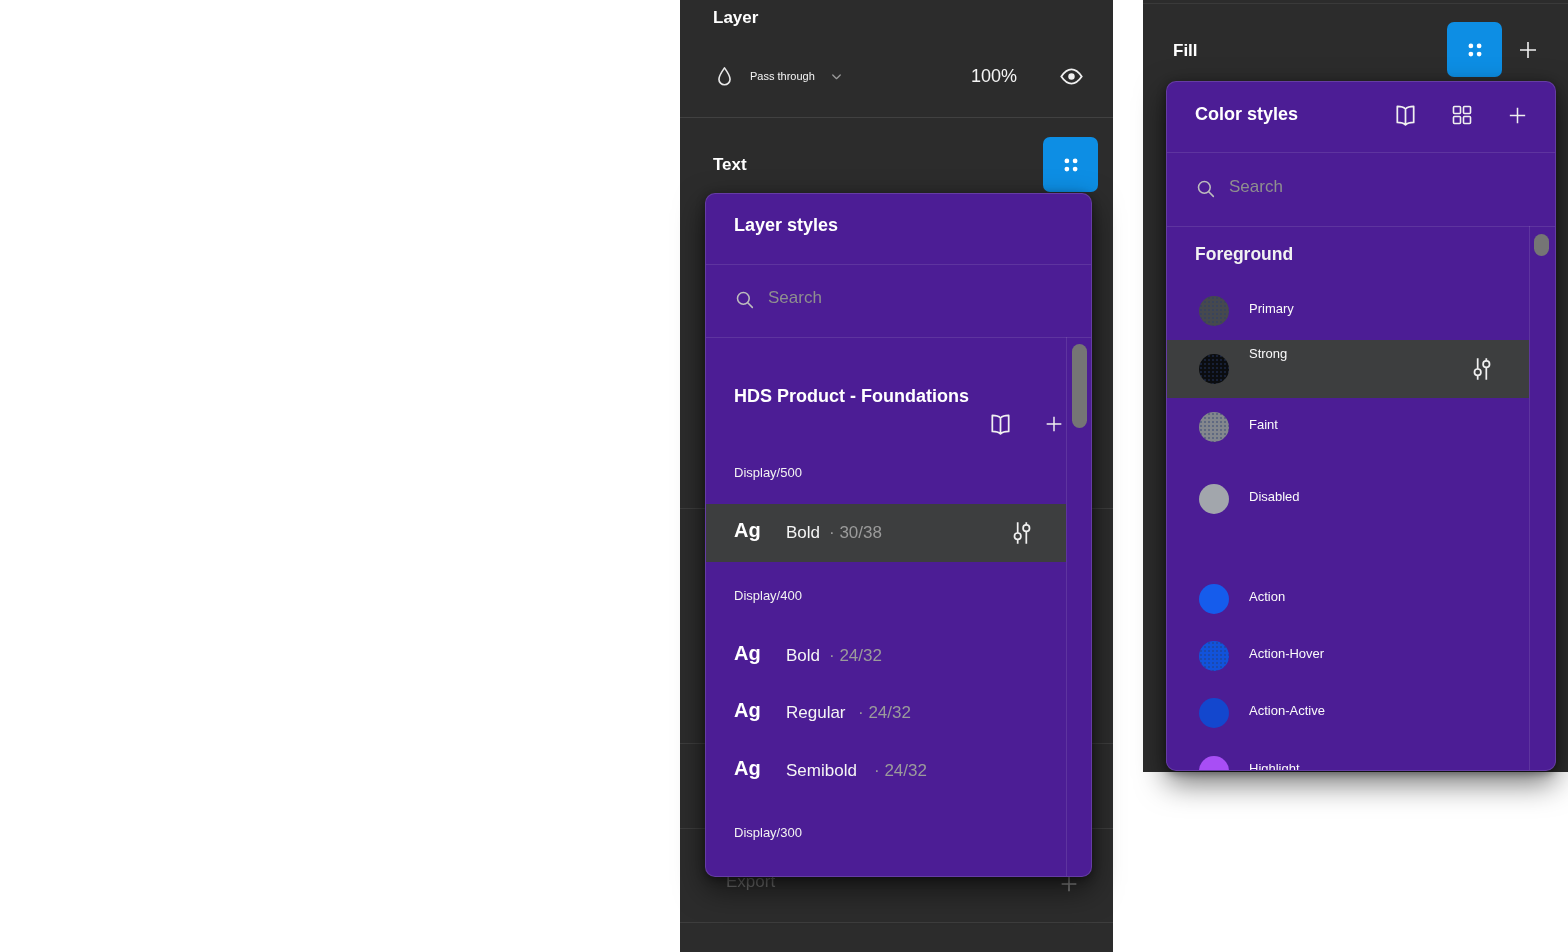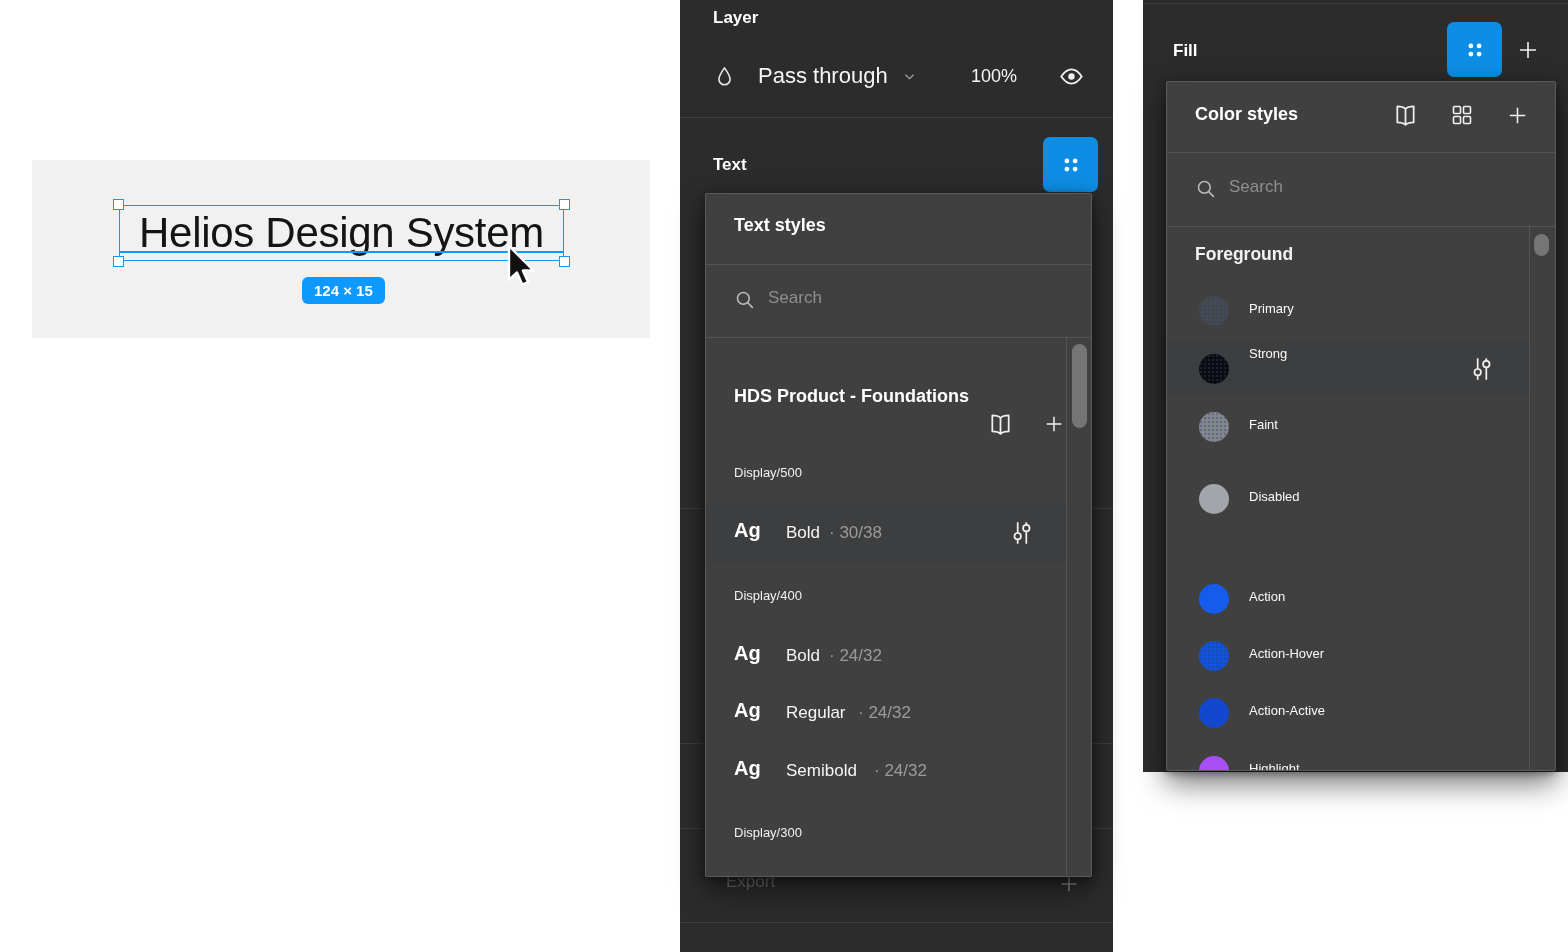--- a/index.html
+++ b/index.html
@@ -31,22 +31,22 @@
     background:#0d99ff; color:#fff; font-size:15px; font-weight:bold;
     border-radius:6px; display:flex; align-items:center; white-space:nowrap;
   }
   #cursor { position:absolute; left:473px; top:84px; }
   
   .panel { position:absolute; background:#2c2c2c; color:#ffffff; }
   .divider { position:absolute; left:0; right:0; height:1px; background:rgba(255,255,255,0.10); }
   .vline { position:absolute; width:1px; background:rgba(255,255,255,0.10); }
   .panel-title { position:absolute; font-size:17px; font-weight:bold; color:#ffffff; }
   .popup {
-    position:absolute; background:#404040; border:1px solid rgba(255,255,255,0.14);
-    border-radius:2px; box-shadow:0 12px 30px rgba(0,0,0,0.55), 0 2px 8px rgba(0,0,0,0.4);
+    position:absolute; background:#4c1d95; border:1px solid rgba(255,255,255,0.14);
+    border-radius:10px; box-shadow:0 12px 30px rgba(0,0,0,0.55), 0 2px 8px rgba(0,0,0,0.4);
     overflow:hidden; z-index:5;
   }
   .popup-title { position:absolute; left:28px; font-size:18px; font-weight:bold; color:#fff; }
   .icon-btn { position:absolute; display:flex; align-items:center; justify-content:center; cursor:default; }
   .search-row { position:absolute; left:0; right:0; }
   .sec-label { position:absolute; left:28px; font-size:13px; color:#f2f2f2; }
   .grp-header { position:absolute; left:28px; font-size:18px; font-weight:bold; color:#fff; }
   .row-hl { position:absolute; background:#3d3e3f; }
   .style-name { font-size:17px; color:#f5f5f5; }
   .style-meta { font-size:17px; color:#9b9b9b; }
@@ -68,44 +68,30 @@
   }
   input.search-input::placeholder { color:#8f8f8f; }
   #export-label { position:absolute; left:33px; font-size:17px; color:#6f6f6f; z-index:1; }
   #export-plus { position:absolute; z-index:1; }
 </style>
 </head>
 <body>
 
 <div id="app">
 
-  <div id="canvas">
-    <div id="sel-box">
-      <div id="sel-text">Helios Design System</div>
-      <div id="sel-baseline"></div>
-      <div class="handle h-tl"></div>
-      <div class="handle h-tr"></div>
-      <div class="handle h-bl"></div>
-      <div class="handle h-br"></div>
-    </div>
-    <div id="dim-badge">124 × 15</div>
-    <svg id="cursor" width="34" height="46" viewBox="0 0 34 46">
-      <path d="M4 2 L4 36 L12 28.5 L17.2 40.5 L23 38 L17.8 26.5 L28.5 26.5 Z" fill="#111" stroke="#fff" stroke-width="2.4" stroke-linejoin="round"></path>
-    </svg>
-  </div>
 
   <div class="panel" id="mid-panel" style="left:680px; top:0; width:433px; height:952px;">
 
     <div class="panel-title" style="left:33px; top:8px;">Layer</div>
 
     <div style="position:absolute; left:33px; top:62px; height:28px; display:flex; align-items:center; gap:14px;">
       <svg width="23" height="23" viewBox="0 0 24 24">
         <path d="M12 3 C9 7.2 6.2 11.4 6.2 14.8 a5.8 5.8 0 0 0 11.6 0 C17.8 11.4 15 7.2 12 3 Z" fill="none" stroke="#e8e8e8" stroke-width="1.7" stroke-linejoin="round"></path>
       </svg>
-      <span style="font-size:22px; color:#f5f5f5; margin-left:8px;">Pass through</span>
+      <span style="font-size:11px; color:#f5f5f5; ">Pass through</span>
       <svg width="15" height="15" viewBox="0 0 24 24">
         <path d="M6 9.5 l6 6 6-6" fill="none" stroke="#9b9b9b" stroke-width="2" stroke-linecap="round" stroke-linejoin="round"></path>
       </svg>
     </div>
     <div style="position:absolute; left:291px; top:62px; height:28px; display:flex; align-items:center; font-size:18px; color:#f5f5f5;">100%</div>
     <div class="icon-btn" style="left:377px; top:62px; width:28px; height:28px;">
       <svg width="25" height="25" viewBox="0 0 24 24">
         <path d="M2.2 12 C5.6 7 9 5.2 12 5.2 s6.4 1.8 9.8 6.8 c-3.4 5-6.8 6.8-9.8 6.8 s-6.4-1.8-9.8-6.8 Z" fill="none" stroke="#f0f0f0" stroke-width="1.7"></path>
         <circle cx="12" cy="12" r="3.1" fill="#f0f0f0"></circle>
       </svg>
@@ -127,21 +113,21 @@
     <div class="divider" style="top:743px; opacity:.8;"></div>
     <div class="divider" style="top:828px; opacity:.8;"></div>
     <div class="divider" style="top:922px; opacity:.8;"></div>
 
     <div id="export-label" style="top:872px;margin-left:13px;">Export</div>
     <svg id="export-plus" style="left:378px; top:873px;" width="22" height="22" viewBox="0 0 24 24">
       <path d="M12 4 v16 M4 12 h16" stroke="#8a8a8a" stroke-width="1.7"></path>
     </svg>
 
     <div class="popup" style="left:25px; top:193px; width:387px; height:684px;">
-      <div class="popup-title" style="top:21px;">Text styles</div>
+      <div class="popup-title" style="top:21px;">Layer styles</div>
       <div class="icon-btn" style="left:276px; top:216px; width:36px; height:28px;">
         <svg width="27" height="24" viewBox="0 0 24 22">
           <path d="M12 5.5 C10.4 3.9 7.8 3.2 4.5 3.2 V17.8 c3.3 0 5.9 .7 7.5 2.3 c1.6-1.6 4.2-2.3 7.5-2.3 V3.2 c-3.3 0-5.9 .7-7.5 2.3 Z M12 5.5 V20.1" fill="none" stroke="#f0f0f0" stroke-width="1.6" stroke-linejoin="round"></path>
         </svg>
       </div>
       <div class="icon-btn" style="left:332px; top:216px; width:32px; height:28px;">
         <svg width="22" height="22" viewBox="0 0 24 24">
           <path d="M12 4 v16 M4 12 h16" stroke="#f0f0f0" stroke-width="1.6"></path>
         </svg>
       </div>

